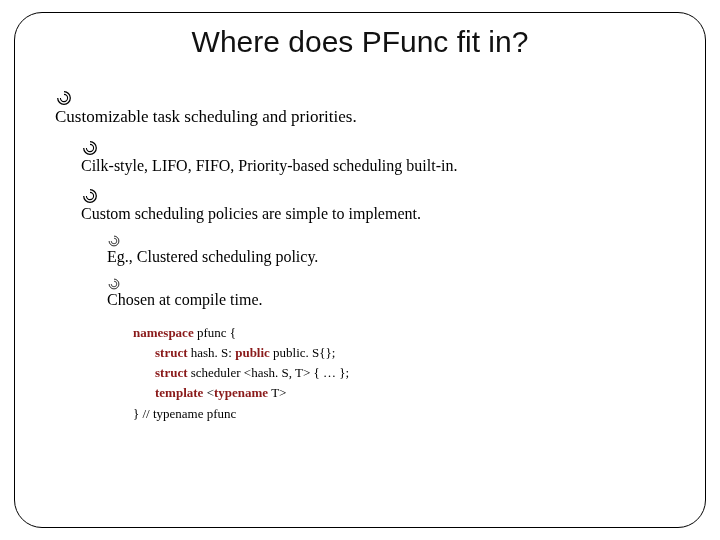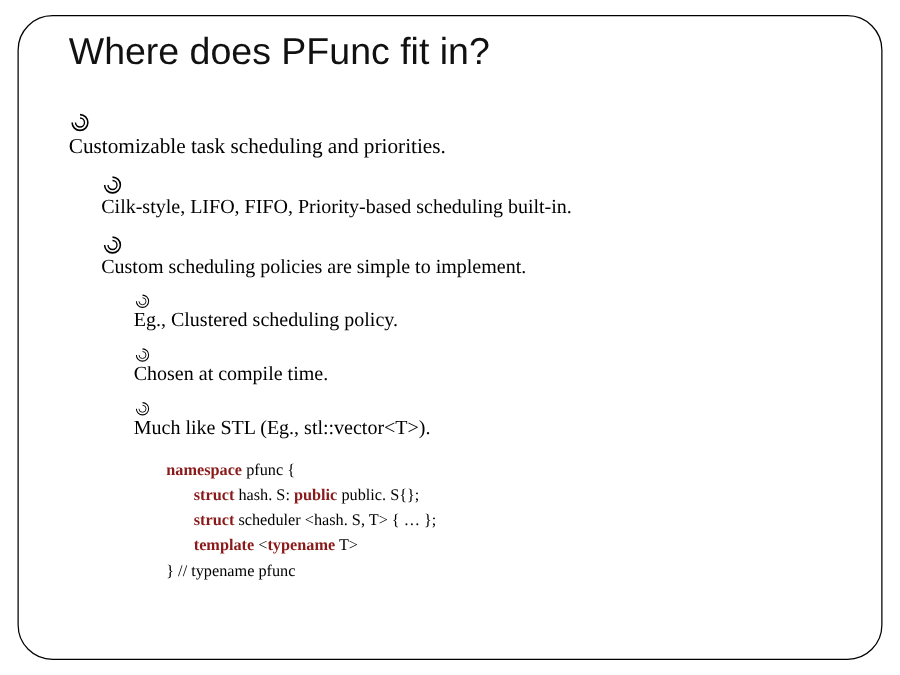--- a/index.html
+++ b/index.html
@@ -17,20 +17,21 @@
     width:692px;height:516px;
     border:1.5px solid #000;
     border-radius:28px;
     box-sizing:border-box;
     padding:12px 40px 0 40px;
   }
   .title{
     font-family:Arial,Helvetica,sans-serif;
     font-size:30px;
     font-weight:400;
+    text-align:center;
     margin:0 0 28px 0;
     color:#111;
   }
   .bullet-line{
     display:flex;
     align-items:flex-start;
     flex-direction:column;
   }
   .swirl{
     width:18px;height:18px;
@@ -100,29 +101,20 @@
   <div class="bullet-line lvl2">
     <span class="swirl">
       <svg viewBox="0 0 20 20">
           <path d="M10 3 A7 7 0 1 1 3 10" fill="none" stroke="#000" stroke-width="1.2"></path>
           <path d="M10 6 A4 4 0 1 1 6 10" fill="none" stroke="#000" stroke-width="1"></path>
         </svg>
     </span>
     <span>Chosen at compile time.</span>
   </div>
 
-  <div class="bullet-line lvl2">
-    <span class="swirl">
-      <svg viewBox="0 0 20 20">
-          <path d="M10 3 A7 7 0 1 1 3 10" fill="none" stroke="#000" stroke-width="1.2"></path>
-          <path d="M10 6 A4 4 0 1 1 6 10" fill="none" stroke="#000" stroke-width="1"></path>
-        </svg>
-    </span>
-    <span>Much like STL (Eg., stl::vector&lt;T&gt;).</span>
-  </div>
 
   <div class="code-block">
     <div>
       <span class="kw">namespace</span><span> pfunc {</span>
     </div>
     <div style="padding-left:22px">
       <span class="kw">struct</span><span> hash. S: </span><span class="kw">public</span><span> public. S{};</span>
     </div>
     <div style="padding-left:22px">
       <span class="kw">struct</span><span> scheduler &lt;hash. S, T&gt; { … };</span>

